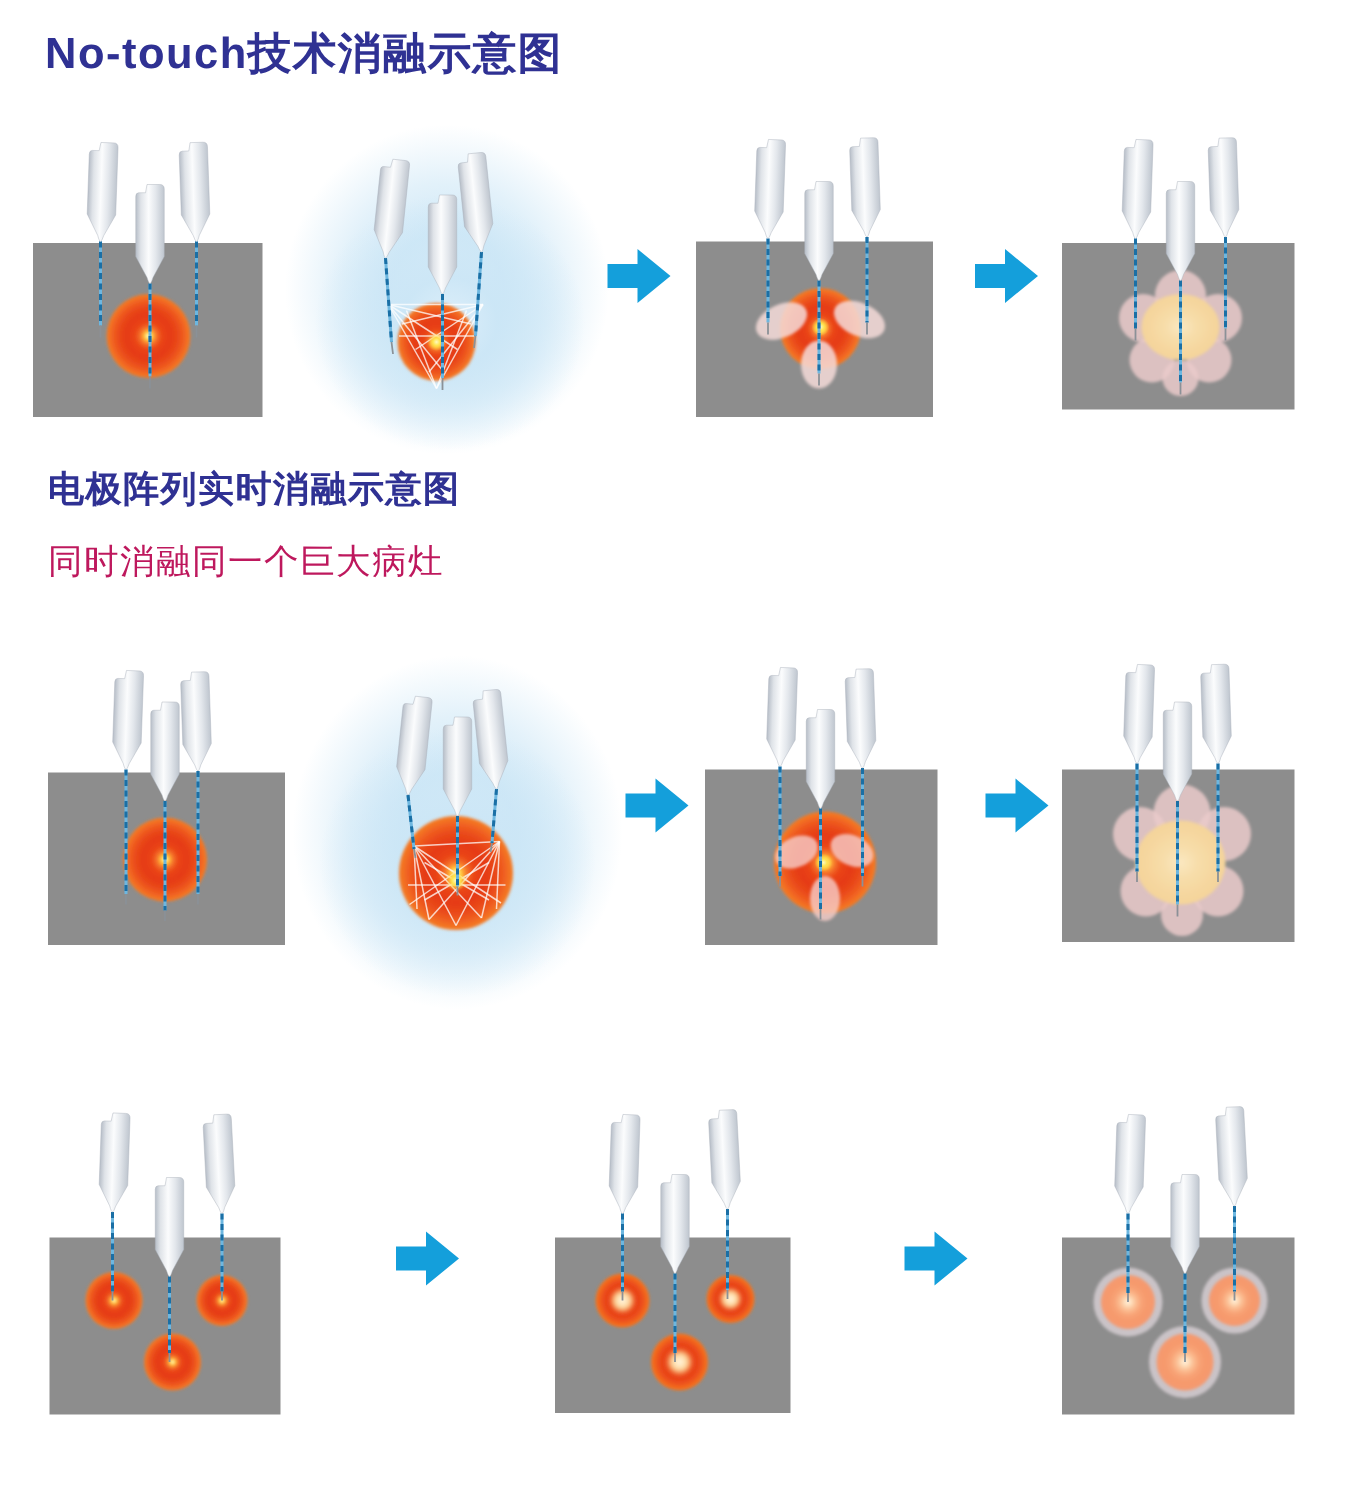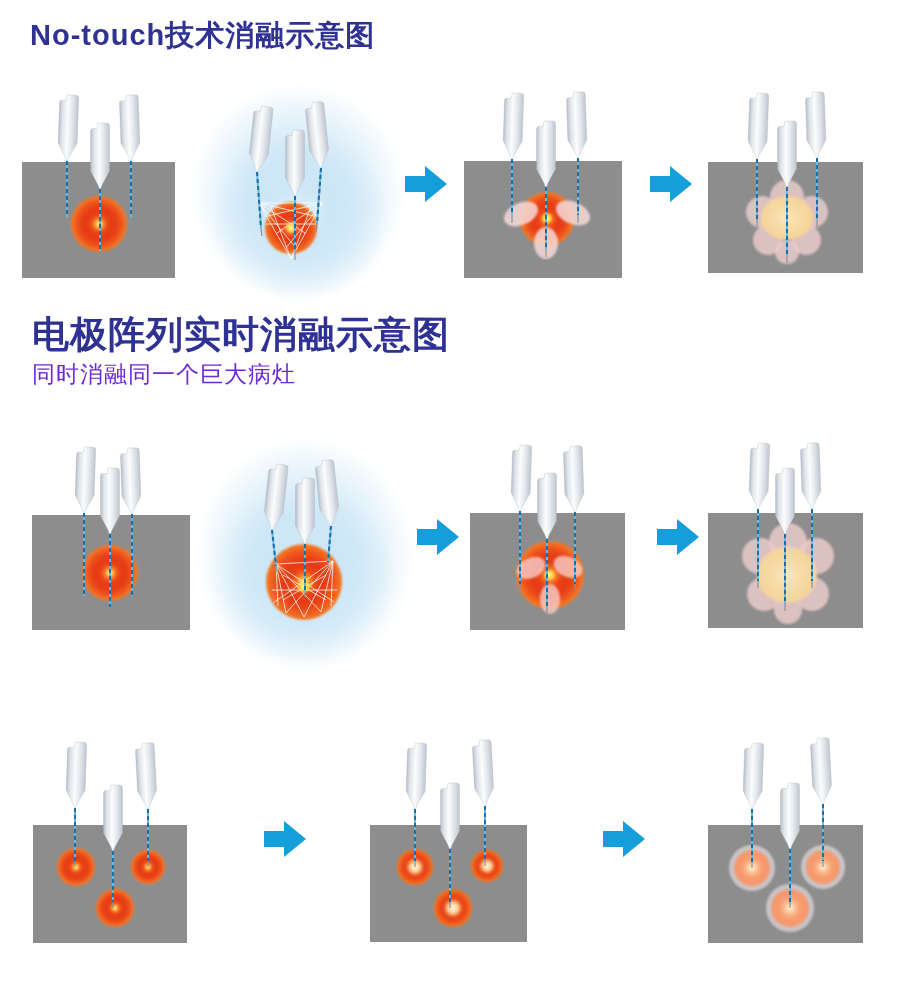--- a/index.html
+++ b/index.html
@@ -1,21 +1,21 @@
 <!DOCTYPE html>
 <html><head>
 <meta charset="utf-8">
 <style>
   html,body{margin:0;padding:0;background:#fff;font-family:"Liberation Sans",sans-serif;}
   .canvas{position:relative;width:900px;height:995px;background:#ffffff;overflow:hidden;}
   .art{position:absolute;left:0;top:0;width:900px;height:995px;}
   .title{position:absolute;margin:0;color:#2f3193;font-weight:bold;letter-spacing:1px;white-space:nowrap;}
   #t1{left:30px;top:16px;font-size:29px;}
-  #t2{left:32px;top:310px;font-size:37px;text-align:right;}
-  .subtitle{position:absolute;margin:0;color:#6d28d9;font-size:23px;font-weight:500;letter-spacing:1px;white-space:nowrap;}
+  #t2{left:32px;top:310px;font-size:24px;text-align:right;}
+  .subtitle{position:absolute;margin:0;color:#be185d;font-size:23px;font-weight:500;letter-spacing:1px;white-space:nowrap;}
   #s1{left:32px;top:359px;}
   #s2{left:32px;top:661px;}
   
   .tissue{fill:#8d8d8d;}
   .nb{stroke:#6db7e0;stroke-width:2;fill:none;}
   .nd{stroke:#1a6fa5;stroke-width:2;stroke-dasharray:4 3;fill:none;}
   .nt{stroke:#8b9197;stroke-width:1.2;fill:none;}
   .mesh line{stroke:#ffffff;stroke-opacity:.75;stroke-width:1;}
   .petal{fill:#f4dad8;fill-opacity:.85;}
   .petal2{fill:#f6cdc8;fill-opacity:.8;}

